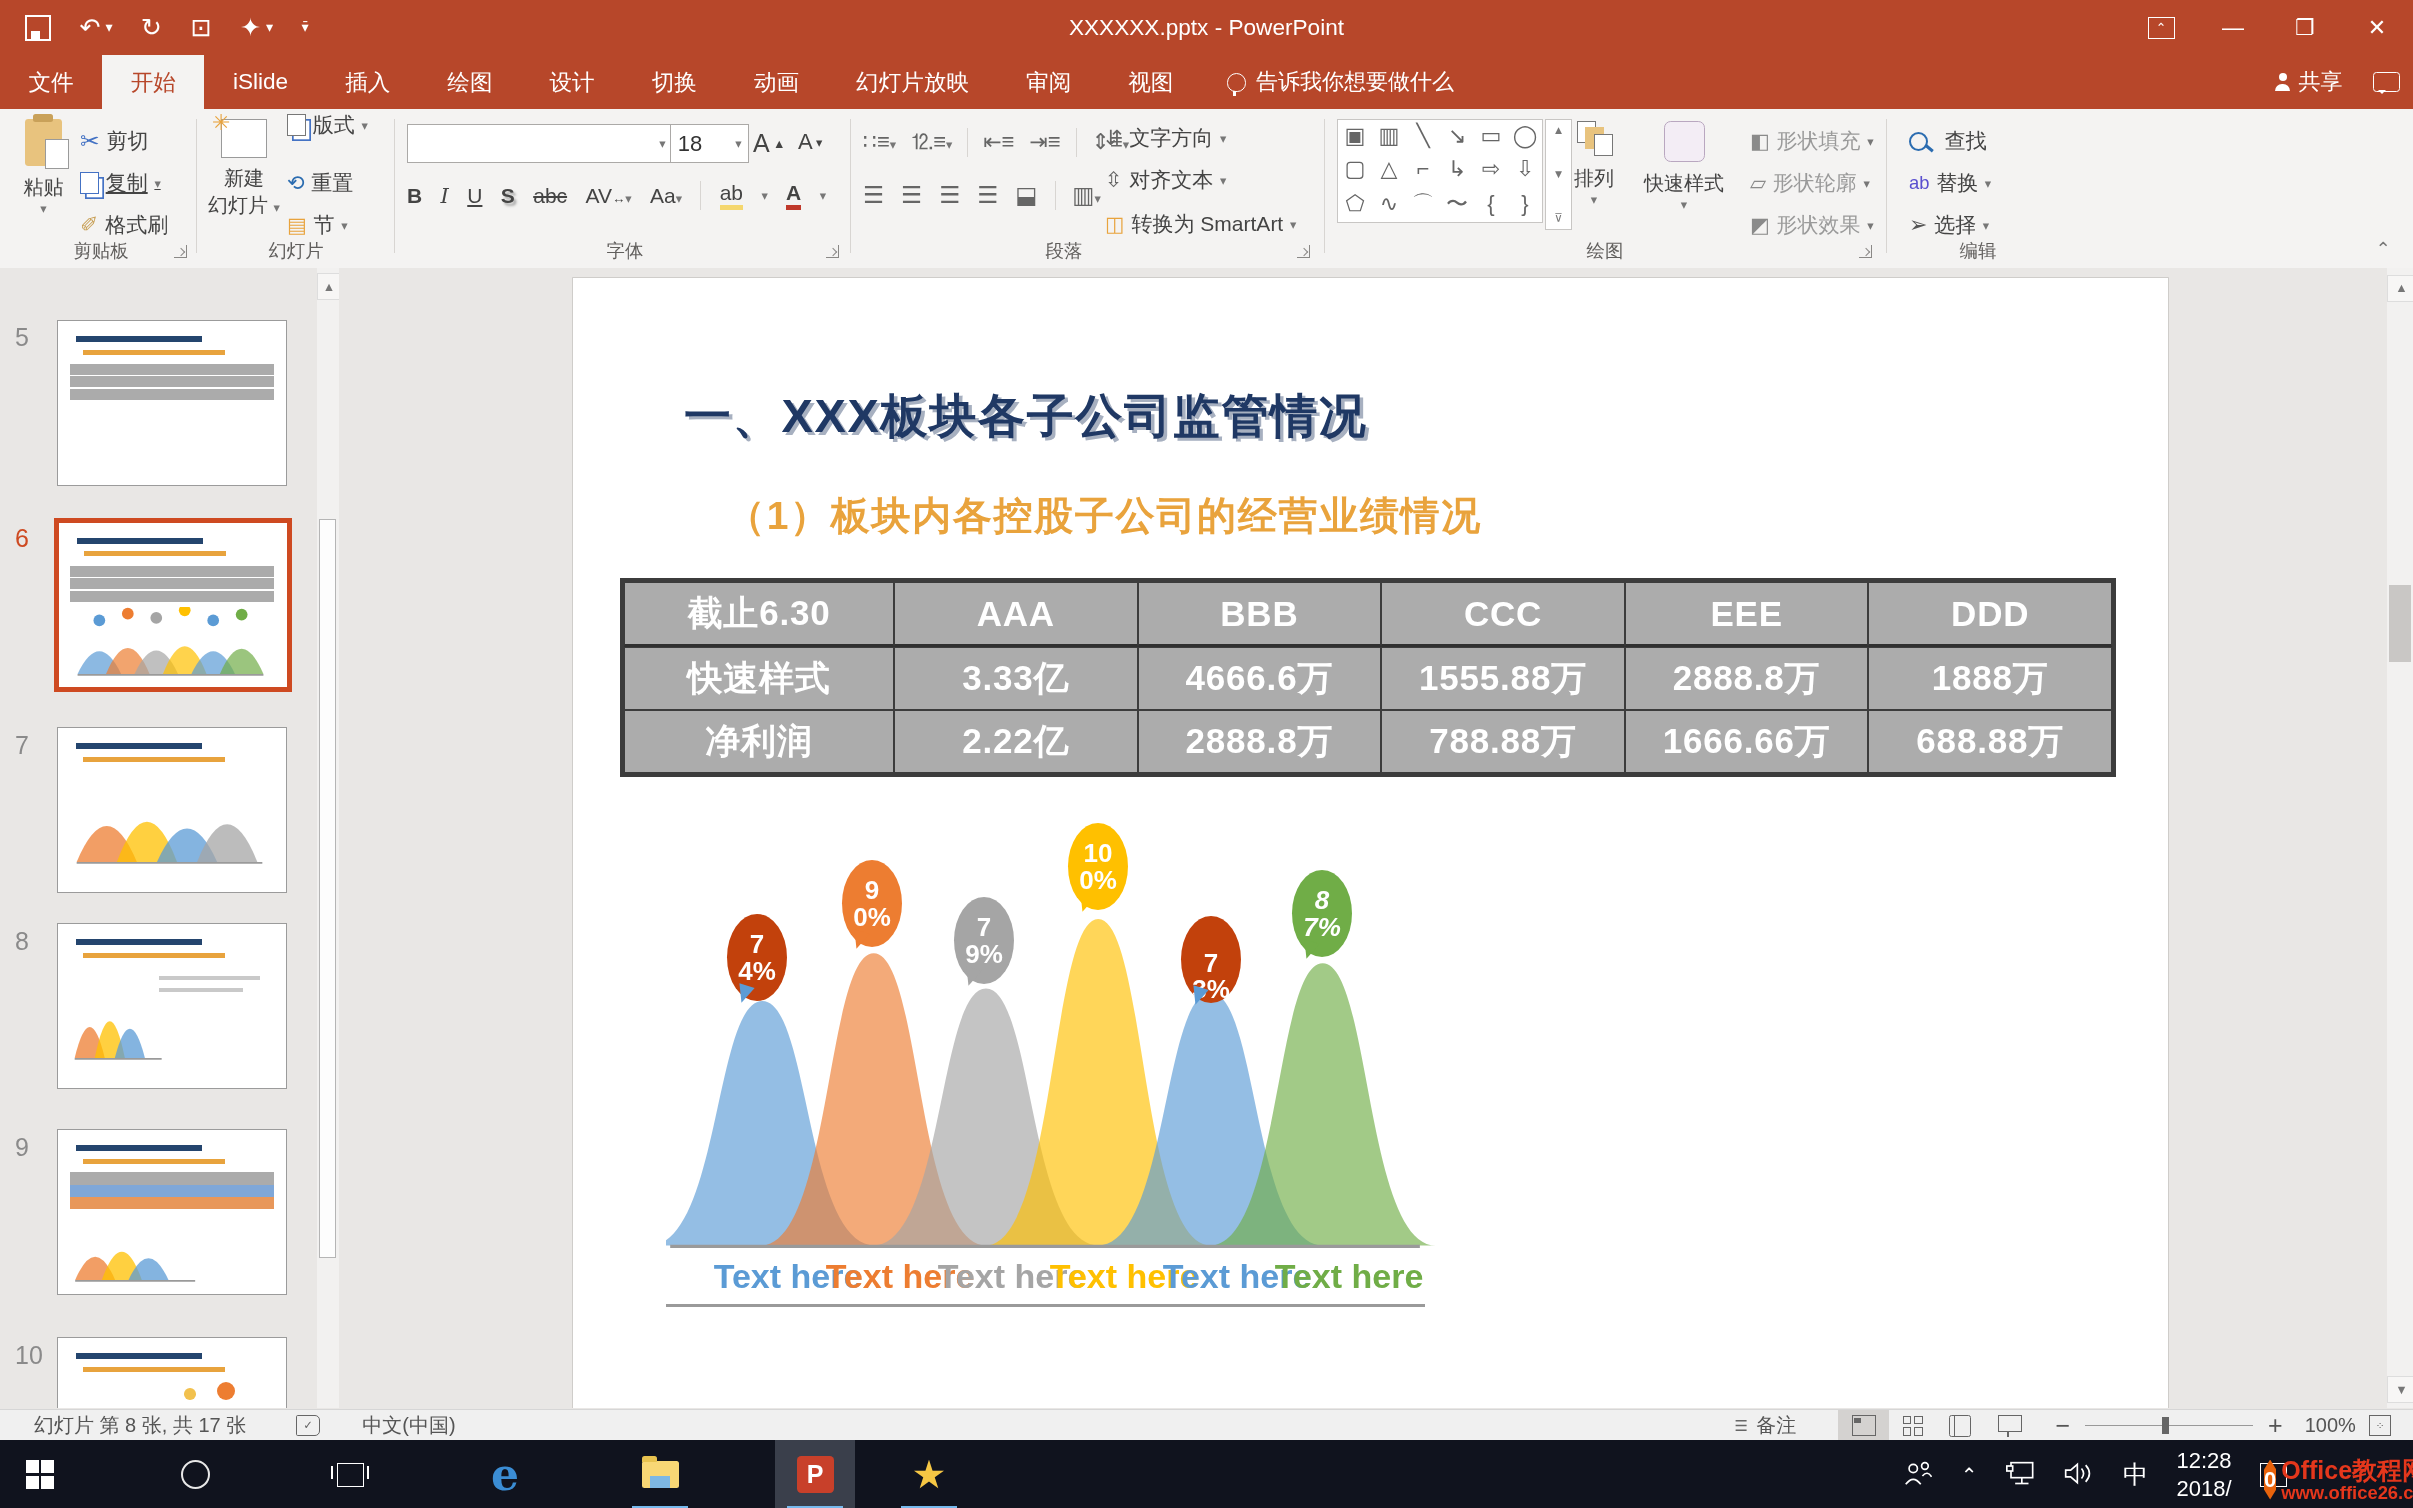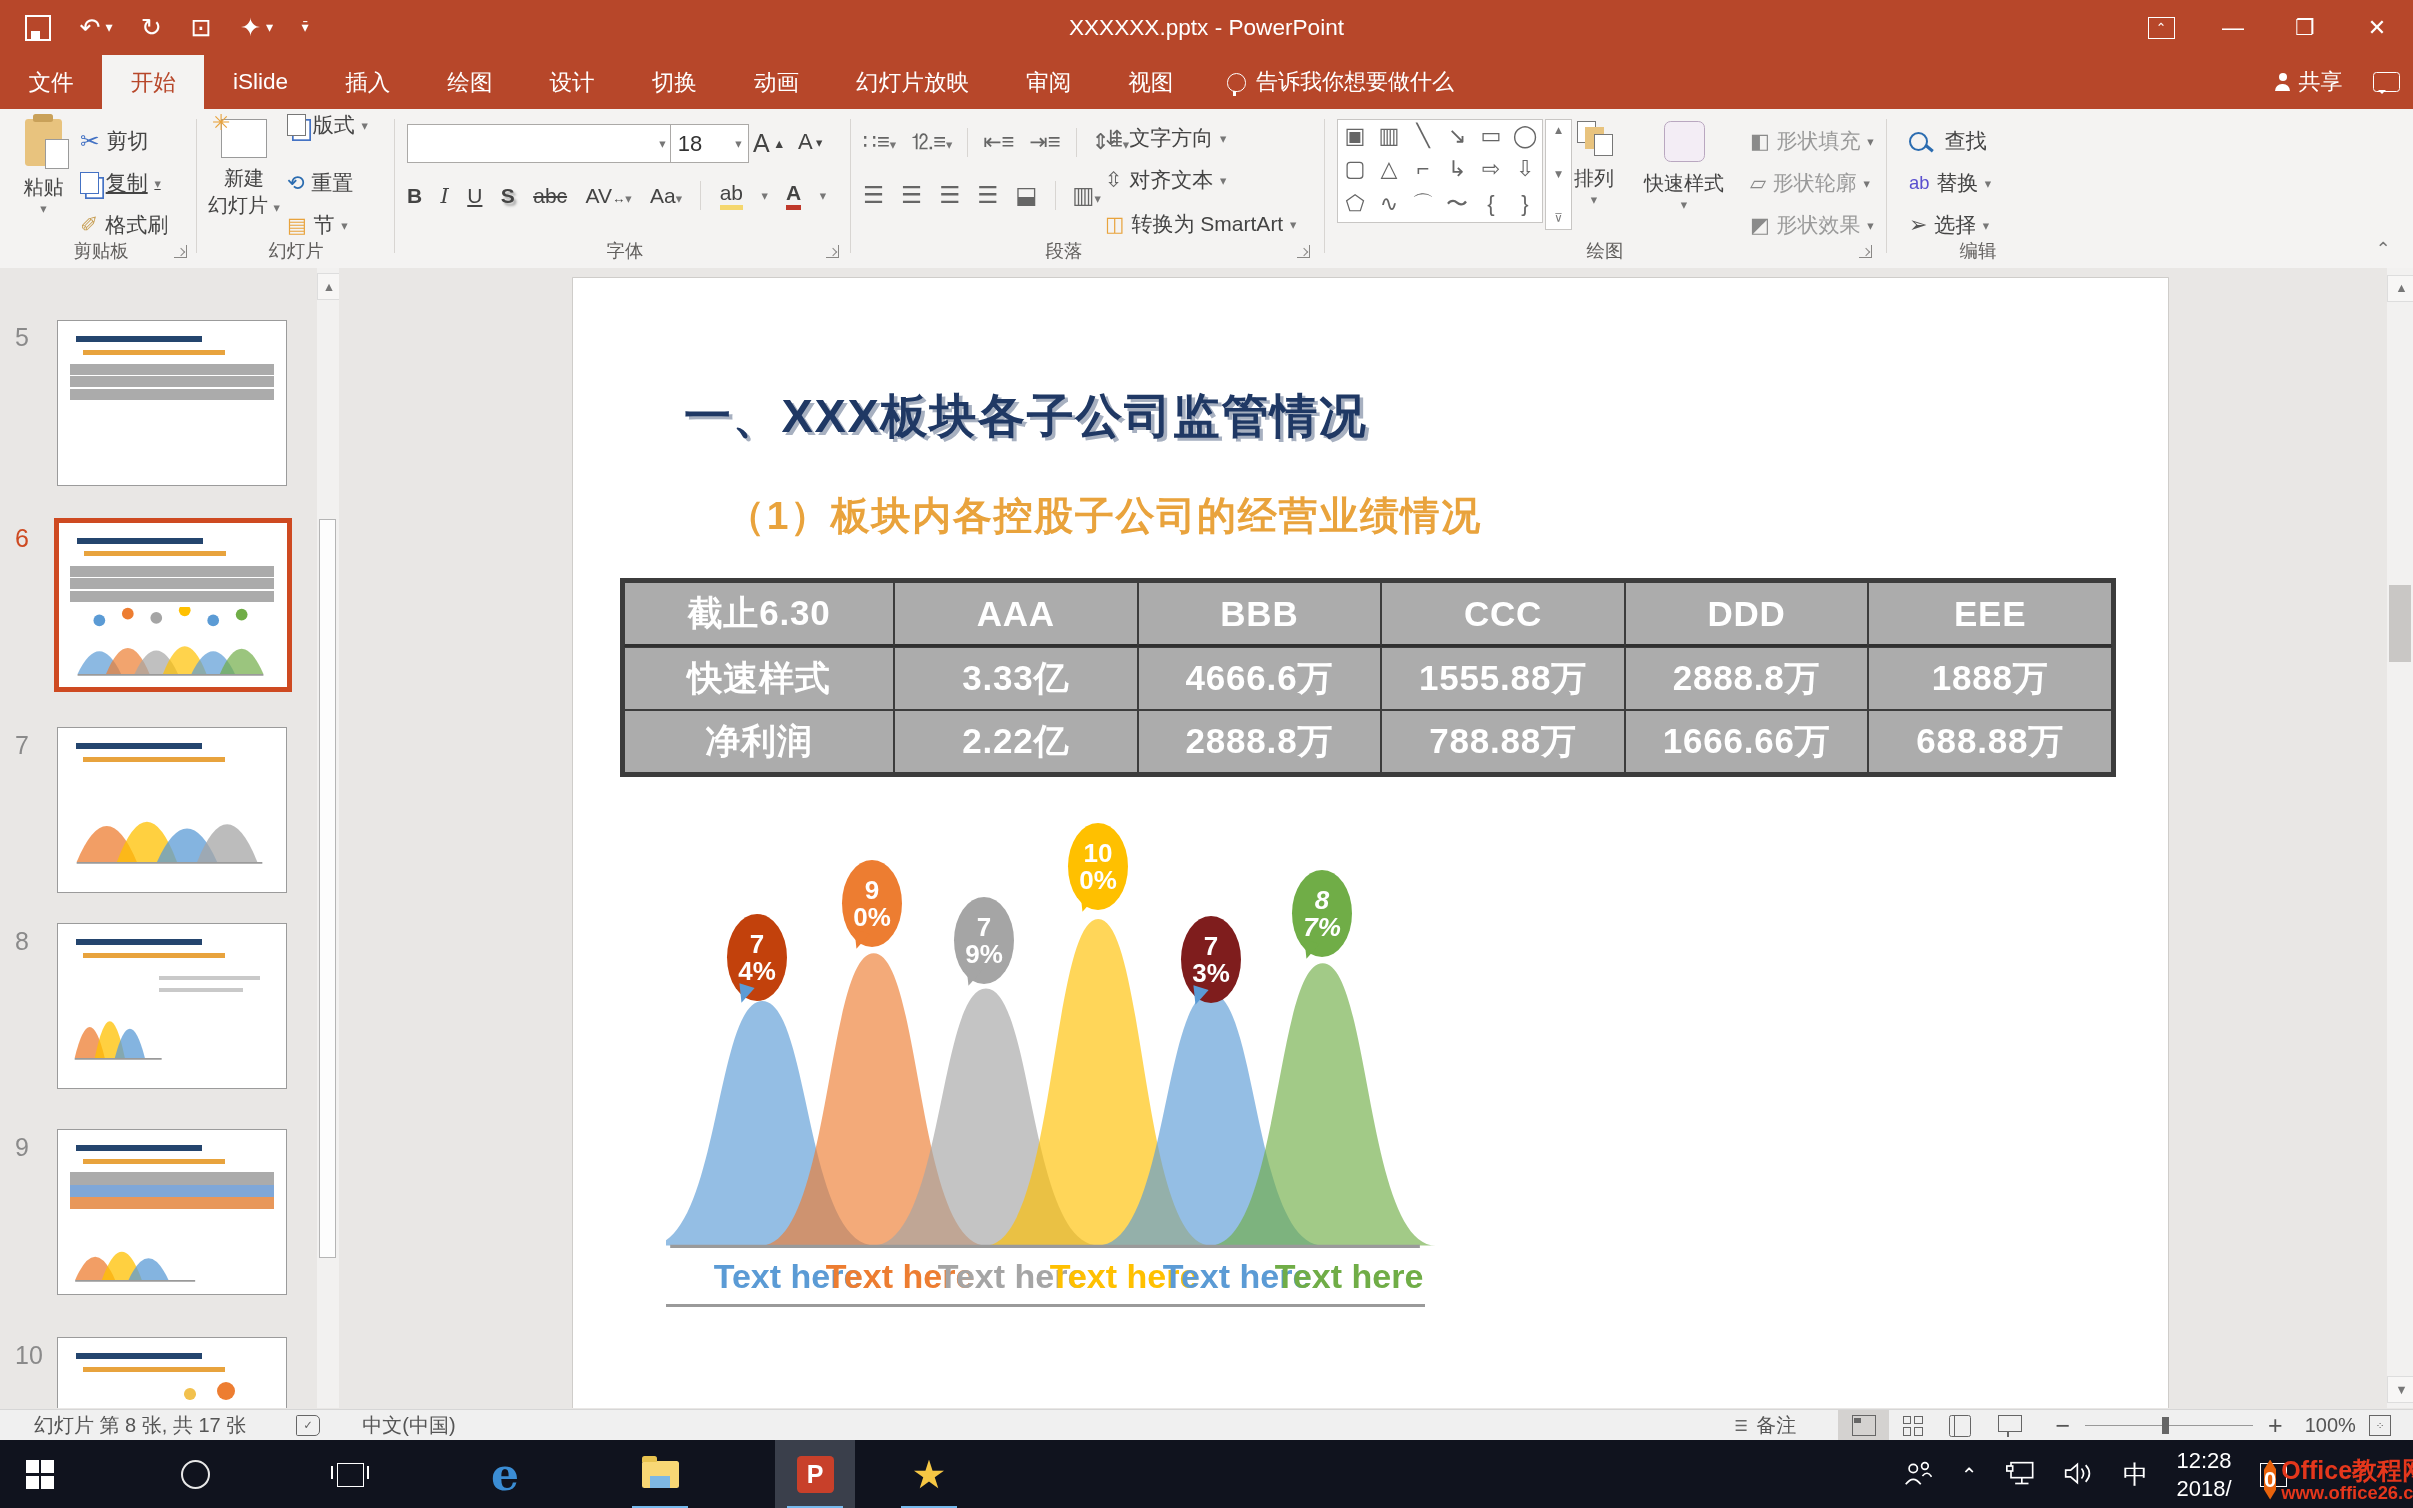--- a/index.html
+++ b/index.html
@@ -79,21 +79,21 @@
   .cell{height:61px;background:#ACACAC;border:1.7px solid #3C3C3C;display:flex;align-items:center;justify-content:center;
         color:#fff;font-weight:bold;font-size:35px;letter-spacing:0.8px;}
   .cell.hdr{border-bottom:3.4px solid #303030;}
   .balloon{position:absolute;width:60px;height:87px;border-radius:50%;display:flex;align-items:center;justify-content:center;}
   .balloon::after{content:'';position:absolute;left:8.4px;bottom:-10px;border:8.4px solid transparent;border-top:18.4px solid;border-top-color:inherit;transform:rotate(18deg);}
   .bval{width:40px;text-align:center;color:#fff;font-weight:bold;font-size:26px;line-height:1.02;word-break:break-all;}
   .acc0{background:#c2410c;border-top-color:#5B9BD5;}
   .acc1{background:#ED7D31;border-top-color:#ED7D31;}
   .acc2{background:#A5A5A5;border-top-color:#A5A5A5;}
   .acc3{background:#FFC000;border-top-color:#FFC000;}
-  .acc4{background:#7f1d1d;border-top-color:#5B9BD5;}
+  .acc4{background:#c2410c;border-top-color:#5B9BD5;align-items:flex-end;}
   .acc5{background:#70AD47;border-top-color:#70AD47;font-style:italic;}
   .th-label{position:absolute;top:979px;transform:translateX(-50%);font-size:34px;font-weight:600;white-space:nowrap;}
   .tc0{color:#5B9BD5;} .tc1{color:#ED7D31;} .tc2{color:#A5A5A5;} .tc3{color:#FFC000;} .tc4{color:#5B9BD5;} .tc5{color:#70AD47;}
   .chart-line{position:absolute;left:93px;width:759px;height:3.4px;background:#9A9A9A;}
   
   .vscroll{position:absolute;background:#F2F1F0;}
   .scrollbtn{position:absolute;left:0;width:100%;height:25px;display:flex;align-items:center;justify-content:center;color:#777;font-size:12.6px;background:#F7F6F5;border:0.8px solid #DDD;}
   .scrollthumb{position:absolute;left:1.7px;background:#FDFDFD;border:1.7px solid #B5B5B5;}
   
   .statusbar{left:0;top:1409px;width:2413px;height:31px;background:#F0F0F0;border-top:0.8px solid #D6D6D6;color:#555;font-size:20px;display:flex;align-items:center;}
@@ -469,22 +469,22 @@
 
   <div class="slide">
     <div class="slide-title">一、XXX板块各子公司监管情况</div>
     <div class="slide-sub">（1）板块内各控股子公司的经营业绩情况</div>
 
     <div class="ppt-table">
       <div class="cell hdr">截止6.30</div>
       <div class="cell hdr">AAA</div>
       <div class="cell hdr">BBB</div>
       <div class="cell hdr">CCC</div>
+      <div class="cell hdr">EEE</div>
       <div class="cell hdr">DDD</div>
-      <div class="cell hdr">EEE</div>
       <div class="cell">快速样式</div>
       <div class="cell">3.33亿</div>
       <div class="cell">4666.6万</div>
       <div class="cell">1555.88万</div>
       <div class="cell">2888.8万</div>
       <div class="cell">1888万</div>
       <div class="cell">净利润</div>
       <div class="cell">2.22亿</div>
       <div class="cell">2888.8万</div>
       <div class="cell">788.88万</div>

